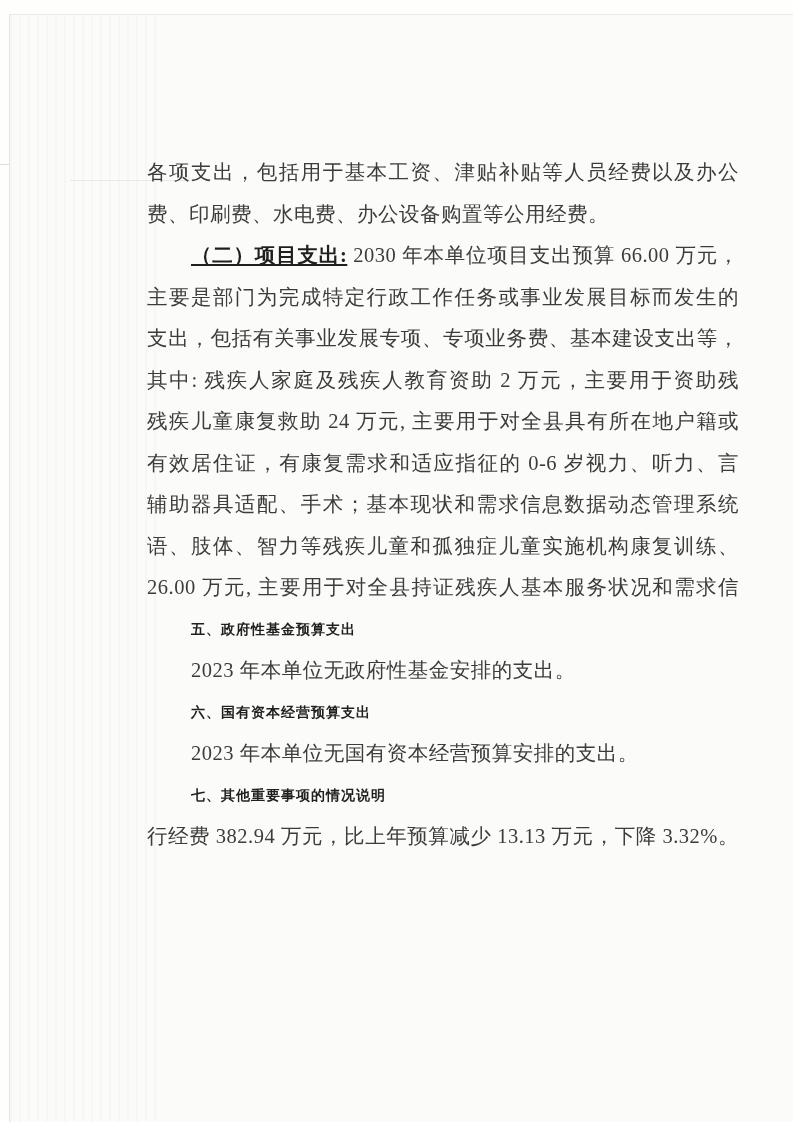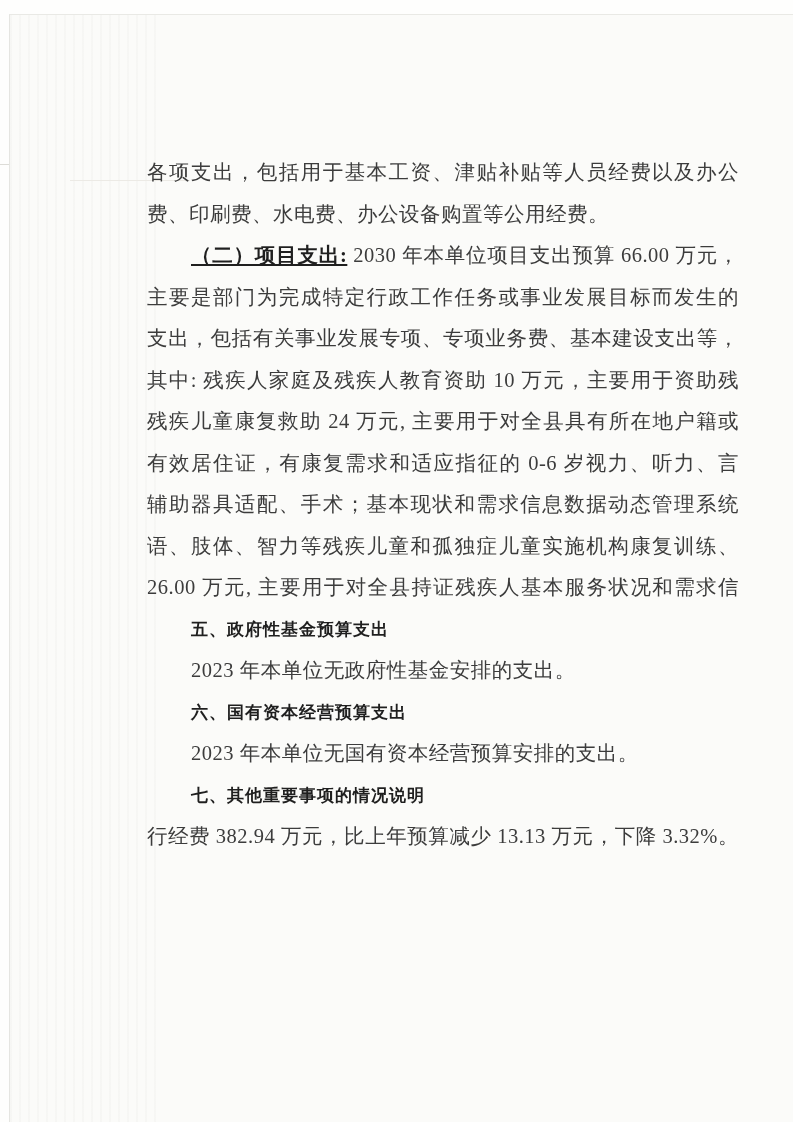--- a/index.html
+++ b/index.html
@@ -81,21 +81,21 @@
     text-align: justify;
     text-align-last: justify;
     text-justify: inter-character;
   }
   .line.indent {
     text-indent: 44px;
   }
   .line.heading {
     font-family: "Liberation Sans", "DejaVu Sans", sans-serif;
     font-weight: 700;
-    font-size: 17px;
+    font-size: 14px;
     color: var(--heading-color, #1f1f1f);
     letter-spacing: 1px;
   }
   .lead {
     font-weight: 700;
     color: var(--heading-color, #222222);
     text-decoration: underline;
   }
 </style>
 </head>
@@ -104,21 +104,21 @@
 <div class="scan">
   <div class="scratch"></div>
   <div class="paper">
     <div class="scratch2"></div>
     <div class="textblock">
         <div class="line body justify"><span class="rest">各项支出，包括用于基本工资、津贴补贴等人员经费以及办公</span></div>
         <div class="line body"><span class="rest">费、印刷费、水电费、办公设备购置等公用经费。</span></div>
         <div class="line body justify indent"><span class="lead">（二）项目支出:</span><span class="rest"> 2030 年本单位项目支出预算 66.00 万元，</span></div>
         <div class="line body justify"><span class="rest">主要是部门为完成特定行政工作任务或事业发展目标而发生的</span></div>
         <div class="line body justify"><span class="rest">支出，包括有关事业发展专项、专项业务费、基本建设支出等，</span></div>
-        <div class="line body justify"><span class="rest">其中: 残疾人家庭及残疾人教育资助 10 万元，主要用于资助残</span></div>
+        <div class="line body justify"><span class="rest">其中: 残疾人家庭及残疾人教育资助 2 万元，主要用于资助残</span></div>
         <div class="line body justify"><span class="rest">残疾儿童康复救助 24 万元, 主要用于对全县具有所在地户籍或</span></div>
         <div class="line body justify"><span class="rest">有效居住证，有康复需求和适应指征的 0-6 岁视力、听力、言</span></div>
         <div class="line body justify"><span class="rest">辅助器具适配、手术；基本现状和需求信息数据动态管理系统</span></div>
         <div class="line body justify"><span class="rest">语、肢体、智力等残疾儿童和孤独症儿童实施机构康复训练、</span></div>
         <div class="line body justify"><span class="rest">26.00 万元, 主要用于对全县持证残疾人基本服务状况和需求信</span></div>
         <div class="line heading indent"><span class="rest">五、政府性基金预算支出</span></div>
         <div class="line body indent"><span class="rest">2023 年本单位无政府性基金安排的支出。</span></div>
         <div class="line heading indent"><span class="rest">六、国有资本经营预算支出</span></div>
         <div class="line body indent"><span class="rest">2023 年本单位无国有资本经营预算安排的支出。</span></div>
         <div class="line heading indent"><span class="rest">七、其他重要事项的情况说明</span></div>

